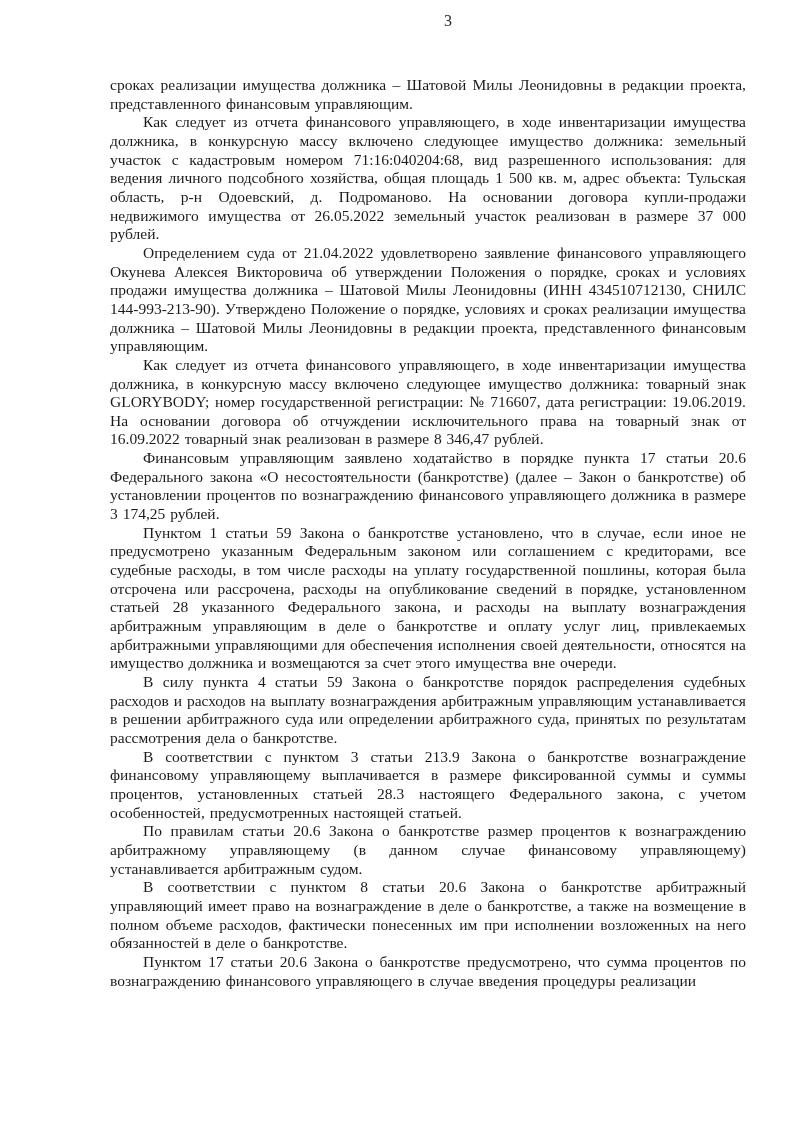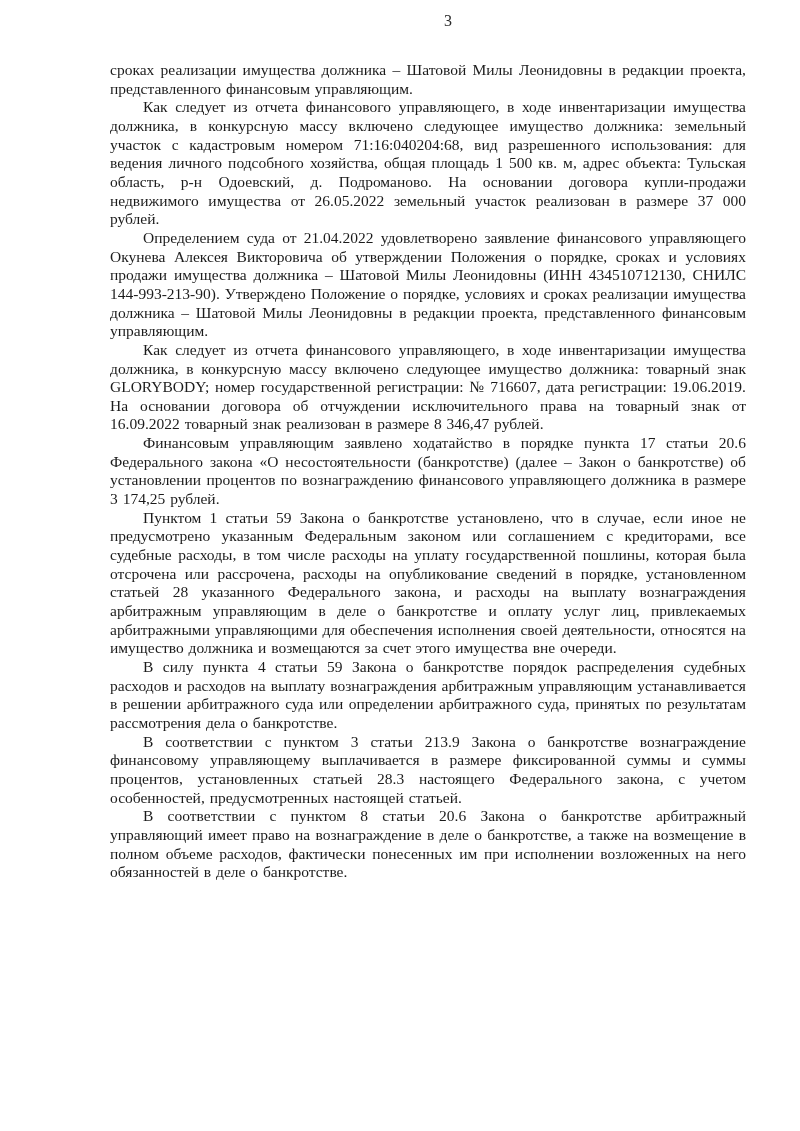--- a/index.html
+++ b/index.html
@@ -20,21 +20,21 @@
     position: absolute;
     top: 12px;
     left: 400px;
     width: 96px;
     text-align: center;
     font-size: 16px;
     color: #2a2a2a;
   }
   .content {
     position: absolute;
-    top: 61px;
+    top: 76px;
     left: 110px;
     width: 636px;
   }
   .content p {
     margin: 0;
     padding: 0;
     text-align: justify;
     text-indent: 33px;
     font-size: 15.5px;
     line-height: 18.65px;
@@ -52,15 +52,17 @@
 
   <div class="content">
     <p class="continuation">сроках реализации имущества должника – Шатовой Милы Леонидовны в редакции проекта, представленного финансовым управляющим.</p>
     <p>Как следует из отчета финансового управляющего, в ходе инвентаризации имущества должника, в конкурсную массу включено следующее имущество должника: земельный участок с кадастровым номером 71:16:040204:68, вид разрешенного использования: для ведения личного подсобного хозяйства, общая площадь 1 500 кв. м, адрес объекта: Тульская область, р-н Одоевский, д. Подроманово. На основании договора купли-продажи недвижимого имущества от 26.05.2022 земельный участок реализован в размере 37 000 рублей.</p>
     <p>Определением суда от 21.04.2022 удовлетворено заявление финансового управляющего Окунева Алексея Викторовича об утверждении Положения о порядке, сроках и условиях продажи имущества должника – Шатовой Милы Леонидовны (ИНН 434510712130, СНИЛС 144-993-213-90). Утверждено Положение о порядке, условиях и сроках реализации имущества должника – Шатовой Милы Леонидовны в редакции проекта, представленного финансовым управляющим.</p>
     <p>Как следует из отчета финансового управляющего, в ходе инвентаризации имущества должника, в конкурсную массу включено следующее имущество должника: товарный знак GLORYBODY; номер государственной регистрации: № 716607, дата регистрации: 19.06.2019. На основании договора об отчуждении исключительного права на товарный знак от 16.09.2022 товарный знак реализован в размере 8 346,47 рублей.</p>
     <p>Финансовым управляющим заявлено ходатайство в порядке пункта 17 статьи 20.6 Федерального закона «О несостоятельности (банкротстве) (далее – Закон о банкротстве) об установлении процентов по вознаграждению финансового управляющего должника в размере 3 174,25 рублей.</p>
     <p>Пунктом 1 статьи 59 Закона о банкротстве установлено, что в случае, если иное не предусмотрено указанным Федеральным законом или соглашением с кредиторами, все судебные расходы, в том числе расходы на уплату государственной пошлины, которая была отсрочена или рассрочена, расходы на опубликование сведений в порядке, установленном статьей 28 указанного Федерального закона, и расходы на выплату вознаграждения арбитражным управляющим в деле о банкротстве и оплату услуг лиц, привлекаемых арбитражными управляющими для обеспечения исполнения своей деятельности, относятся на имущество должника и возмещаются за счет этого имущества вне очереди.</p>
     <p>В силу пункта 4 статьи 59 Закона о банкротстве порядок распределения судебных расходов и расходов на выплату вознаграждения арбитражным управляющим устанавливается в решении арбитражного суда или определении арбитражного суда, принятых по результатам рассмотрения дела о банкротстве.</p>
     <p>В соответствии с пунктом 3 статьи 213.9 Закона о банкротстве вознаграждение финансовому управляющему выплачивается в размере фиксированной суммы и суммы процентов, установленных статьей 28.3 настоящего Федерального закона, с учетом особенностей, предусмотренных настоящей статьей.</p>
+    <p>По правилам статьи 20.6 Закона о банкротстве размер процентов к вознаграждению арбитражному управляющему (в данном случае финансовому управляющему) устанавливается арбитражным судом.</p>
     <p>В соответствии с пунктом 8 статьи 20.6 Закона о банкротстве арбитражный управляющий имеет право на вознаграждение в деле о банкротстве, а также на возмещение в полном объеме расходов, фактически понесенных им при исполнении возложенных на него обязанностей в деле о банкротстве.</p>
+    <p>Пунктом 17 статьи 20.6 Закона о банкротстве предусмотрено, что сумма процентов по вознаграждению финансового управляющего в случае введения процедуры реализации</p>
   </div>
 </div>
 
 </body></html>

